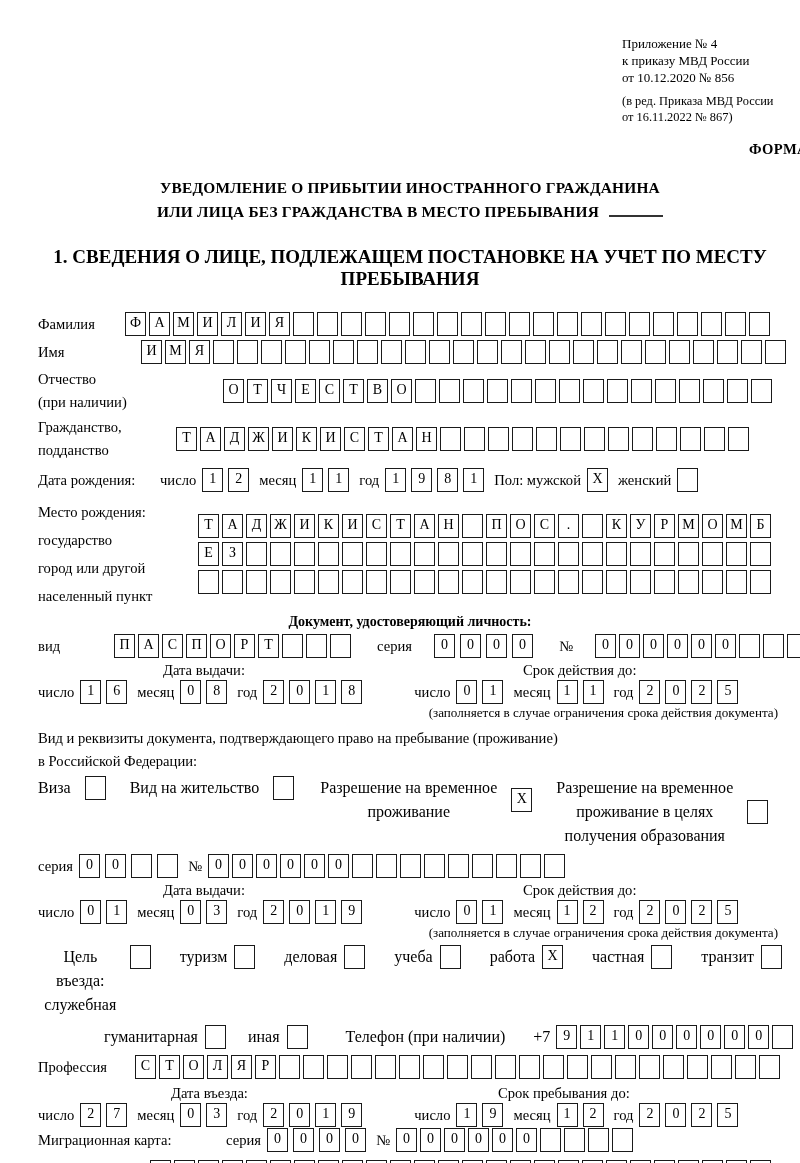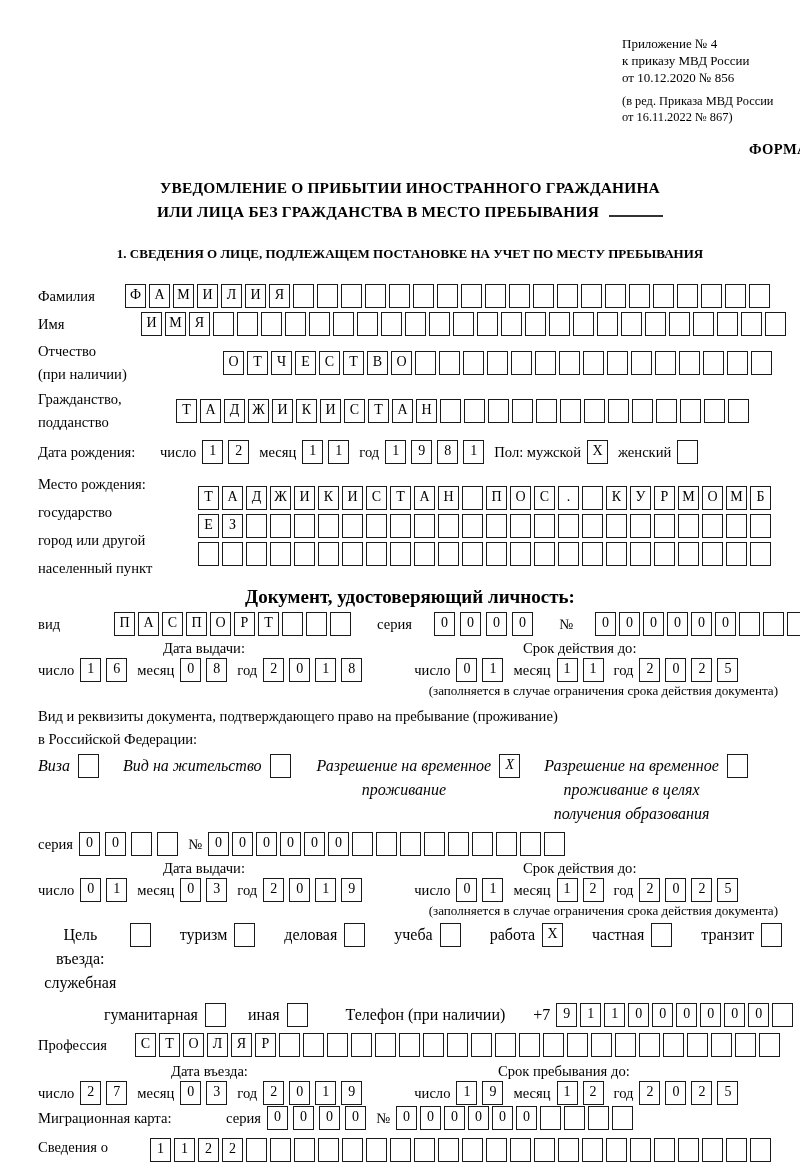--- a/index.html
+++ b/index.html
@@ -8,45 +8,45 @@
     font-family:"Liberation Serif","DejaVu Serif",serif;
     box-sizing:border-box;padding:36px 18px 10px 38px;
     overflow:hidden;position:relative;margin:0 auto;
   }
   
   .annex{margin-left:584px;width:200px;font-size:13px;line-height:1.3;}
   .annex .ed{font-size:12.4px;margin-top:6px;}
   .forma{margin-left:584px;width:186px;text-align:right;font-weight:bold;font-size:14.6px;margin-top:16px;letter-spacing:.4px;}
   .title{text-align:center;font-weight:bold;font-size:15.4px;margin-top:18px;line-height:1.55;letter-spacing:.2px;}
   .uline{display:inline-block;width:54px;border-bottom:2px solid #333;height:.95em;margin-left:10px;}
-  .sec1{text-align:center;font-weight:bold;font-size:13px;margin-top:22px;}
+  .sec1{text-align:center;font-weight:bold;font-size:19px;margin-top:22px;}
   
   .row{display:flex;align-items:center;font-size:14.6px;}
   .lblcol{flex:0 0 auto;line-height:24px;}
   .blk{display:block;}
   .w87{width:87px;}  .w112{width:112px;} .w138{width:138px;} .w160{width:160px;}
   .w169{width:169px;} .w97{width:97px;} .w60{width:60px;}
   .lbl{white-space:nowrap;line-height:24px;margin:0 6px 0 10px;flex:0 0 auto;}
   .lbl.first{margin-left:0;}
   .cellrow{display:inline-flex;gap:3px;flex:0 0 auto;}
   .dcells{gap:5px;}
   .cell{
     display:inline-block;box-sizing:border-box;width:21px;height:24px;
     border:1.6px solid #1a1a1a;text-align:center;font-size:14px;line-height:20px;
     background:#fff;flex:0 0 auto;
   }
   .colstack{display:flex;flex-direction:column;}
   .g4{gap:4px;} .g8{gap:8px;}
-  .center-b{text-align:center;font-weight:bold;font-size:19px;}
+  .center-b{text-align:center;font-weight:bold;font-size:14px;}
   .hdrrow{display:flex;font-size:14.6px;}
   .note-r{text-align:right;font-size:13.1px;padding-right:4px;}
   .para{font-size:14.6px;line-height:1.62;}
   
   .chkrow{display:flex;align-items:flex-start;}
-  .chk{display:flex;align-items:flex-start;gap:8px;font-style:italic;}
+  .chk{display:flex;align-items:center;gap:14px;}
   .chk-l{line-height:24px;text-align:center;}
   .pair{display:flex;align-items:flex-start;gap:7px;margin-left:13px;}
   .pair.first{margin-left:0;}
   
   .mt1{margin-top:1px;} .mt2{margin-top:2px;} .mt4{margin-top:4px;gap:16px;}
   .mt6{margin-top:6px;} .mt8{margin-top:8px;} .mt10{margin-top:1px;}
   .mt22{margin-top:22px;}
   .tall .blk{line-height:28px;}
   .tight .blk{line-height:23px;}
 </style>

